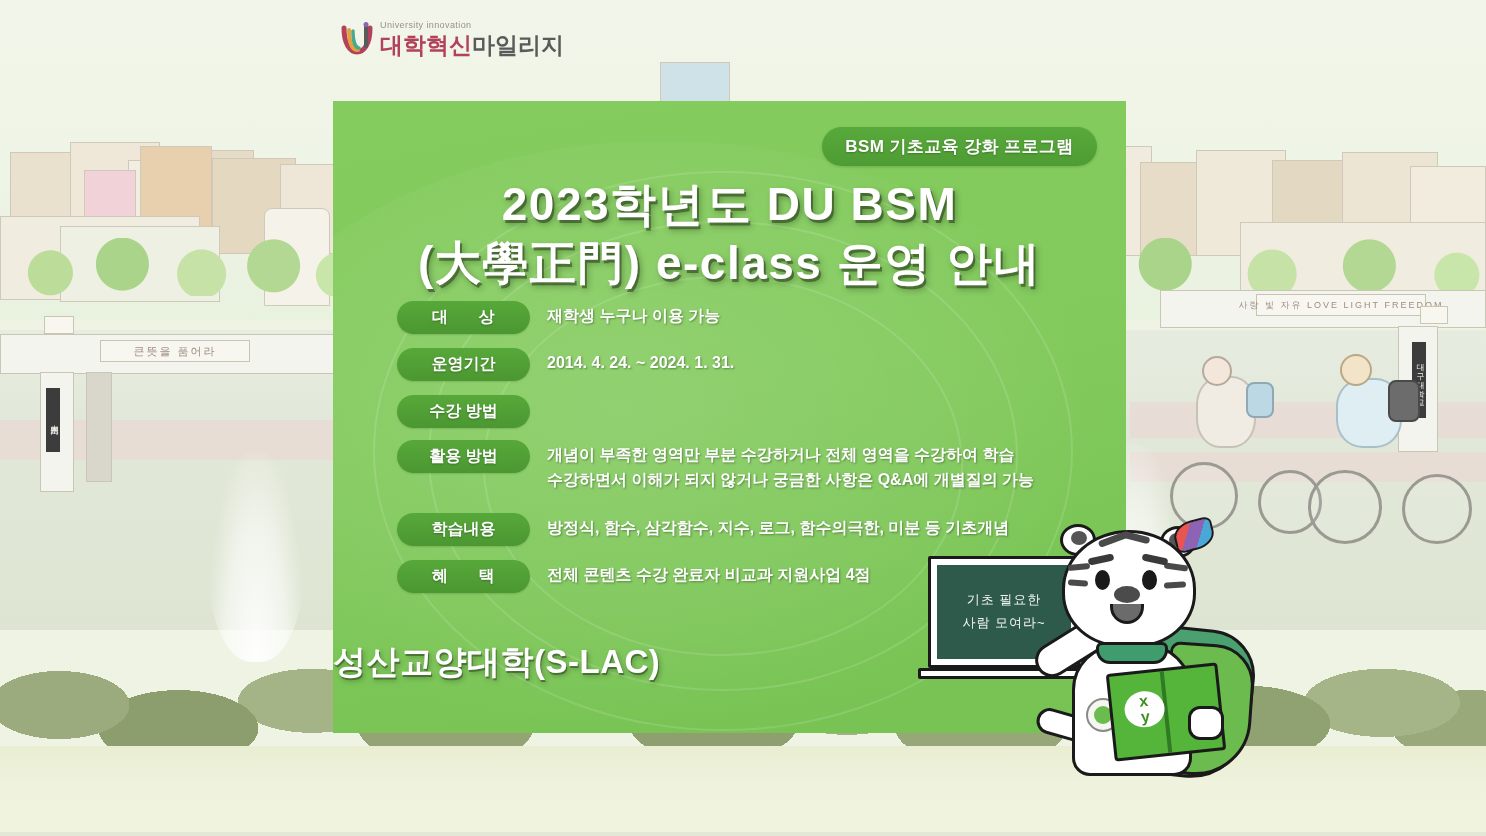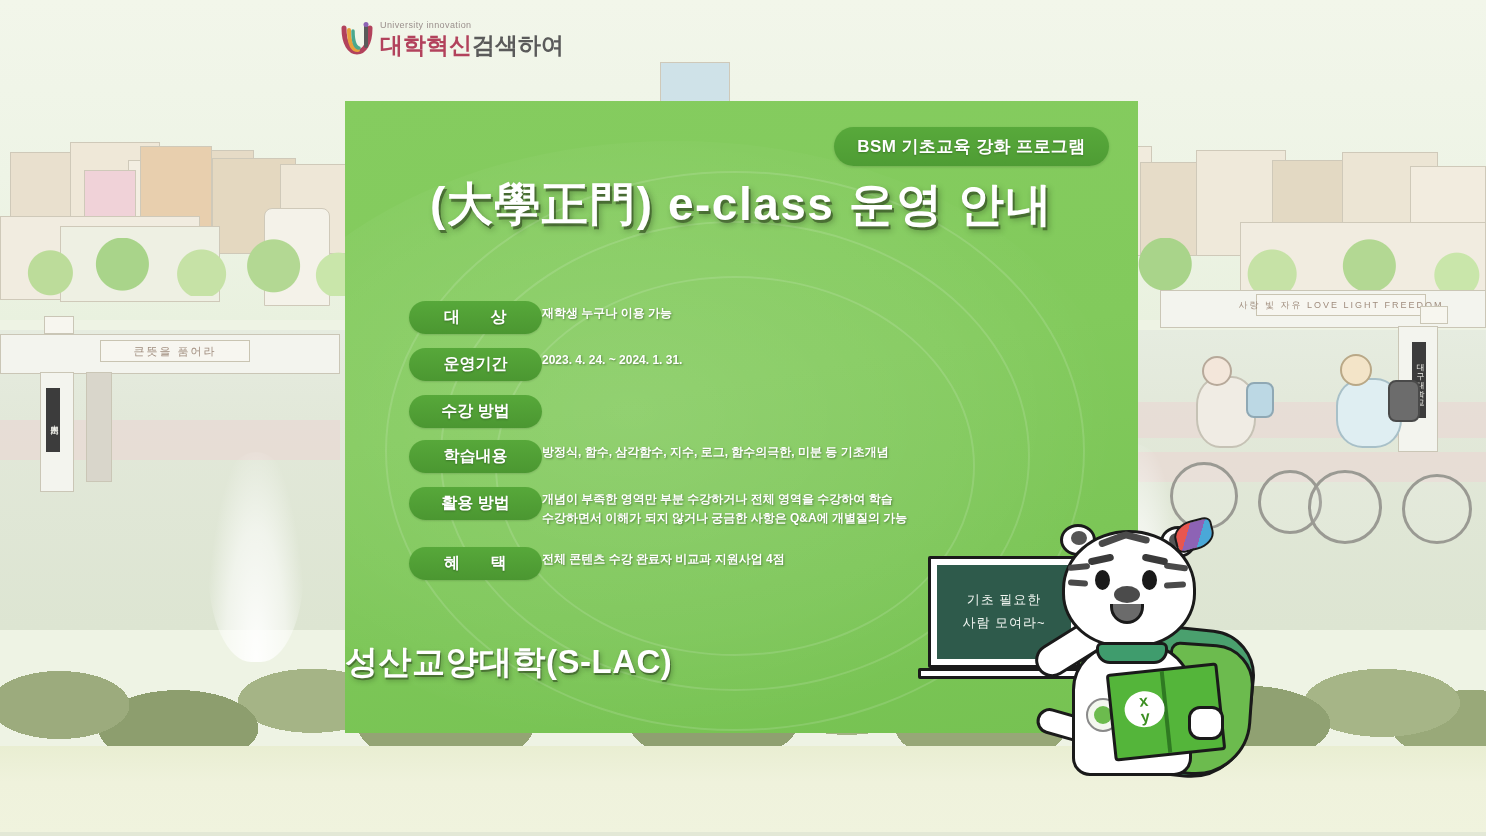--- a/index.html
+++ b/index.html
@@ -102,21 +102,20 @@
     background:rgba(255,255,255,.1);
   }
   .cyc-body { position:absolute; border-radius:40%; }
 
   
   #panel {
     position:absolute;
     left:333px; top:101px; width:793px; height:632px;
     background:linear-gradient(170deg, #85cc5f 0%, #82ca5c 45%, #7cc657 72%, #76c252 100%);
     overflow:hidden;
-    margin-left:12px;
   }
   #panel .sheen {
     position:absolute; left:-120px; top:40px; width:900px; height:600px;
     border-radius:50%;
     background:radial-gradient(ellipse at 45% 45%, rgba(255,255,255,.13) 0%, rgba(255,255,255,.05) 48%, rgba(255,255,255,0) 70%);
   }
   #panel .arc {
     position:absolute; border:2px solid rgba(255,255,255,.13); border-radius:50%;
   }
   #panel .arc.a1 { left:40px; top:70px; width:700px; height:560px; }
@@ -169,22 +168,23 @@
     color:#ffffff;
     font-size:16px; font-weight:bold;
     text-shadow:0 1px 2px rgba(0,0,0,.28);
     box-shadow:0 1px 2px rgba(0,0,0,.13);
   }
   .pill.spaced { letter-spacing:.5px; }
   .pill.spaced span { display:inline-block; }
   .pill-gapw { width:30px; display:inline-block; }
   .rowval {
     flex:1 1 auto;
+    padding-left:17px;
     color:#ffffff;
-    font-size:12px; font-weight:bold;
+    font-size:16px; font-weight:bold;
     line-height:1.55;
     text-shadow:1px 1px 2px rgba(40,70,25,.5);
     padding-top:3px;
     white-space:nowrap;
   }
   .rowval .l2 { display:block; }
 
   
   #footer {
     position:absolute; left:0; top:539px; width:793px;
@@ -440,66 +440,67 @@
     <div class="mark">
       <svg viewBox="0 0 34 36" width="34" height="36" aria-hidden="true">
         <path d="M4 6 C4 22, 10 30, 17 30 C24 30, 30 22, 30 6" fill="none" stroke="#b2425c" stroke-width="5" stroke-linecap="round"></path>
         <path d="M9 8 C9 22, 13 28, 18 28" fill="none" stroke="#e8a03c" stroke-width="4" stroke-linecap="round"></path>
         <path d="M13 9 C13 21, 16 26, 19 26" fill="none" stroke="#4aa88e" stroke-width="3.5" stroke-linecap="round"></path>
         <path d="M26 4 L26 24" stroke="#5a5a5a" stroke-width="4" stroke-linecap="round"></path>
         <circle cx="26" cy="2.5" r="2.5" fill="#8d63b5"></circle>
       </svg>
     </div>
     <div class="en">University innovation</div>
-    <div class="kr"><span class="k1">대학혁신</span><span class="k2">검색하여</span></div>
+    <div class="kr"><span class="k1">대학혁신</span><span class="k2">마일리지</span></div>
   </div>
 
   <div id="panel">
     <div class="sheen"></div>
     <div class="arc a1"></div>
     <div class="arc a2"></div>
     <div class="arc a3"></div>
 
     <div id="badge">BSM 기초교육 강화 프로그램</div>
 
     <div id="title">
+      <span class="ln">2023학년도 DU BSM</span>
       <span class="ln">(大學正門) e-class 운영 안내</span>
     </div>
 
     <div id="info">
 
       <div class="row">
         <div class="pill spaced">
             <span>대</span>
             <span class="pill-gapw"></span>
             <span>상</span>
           </div>
         <div class="rowval">재학생 누구나 이용 가능</div>
       </div>
 
       <div class="row">
         <div class="pill">운영기간</div>
-        <div class="rowval">2023. 4. 24. ~ 2024. 1. 31.</div>
+        <div class="rowval">2014. 4. 24. ~ 2024. 1. 31.</div>
       </div>
 
       <div class="row tight">
         <div class="pill">수강 방법</div>
-      </div>
-
-      <div class="row">
-        <div class="pill">학습내용</div>
-        <div class="rowval">방정식,  함수, 삼각함수, 지수, 로그, 함수의극한, 미분 등 기초개념</div>
       </div>
 
       <div class="row gap">
         <div class="pill">활용 방법</div>
         <div class="rowval">
           <span class="l2">개념이 부족한 영역만 부분 수강하거나 전체 영역을 수강하여 학습</span>
           <span class="l2">수강하면서 이해가 되지 않거나 궁금한 사항은 Q&amp;A에 개별질의 가능</span>
         </div>
+      </div>
+
+      <div class="row">
+        <div class="pill">학습내용</div>
+        <div class="rowval">방정식,  함수, 삼각함수, 지수, 로그, 함수의극한, 미분 등 기초개념</div>
       </div>
 
       <div class="row">
         <div class="pill spaced">
             <span>혜</span>
             <span class="pill-gapw"></span>
             <span>택</span>
           </div>
         <div class="rowval">전체 콘텐츠 수강 완료자 비교과 지원사업 4점</div>
       </div>

